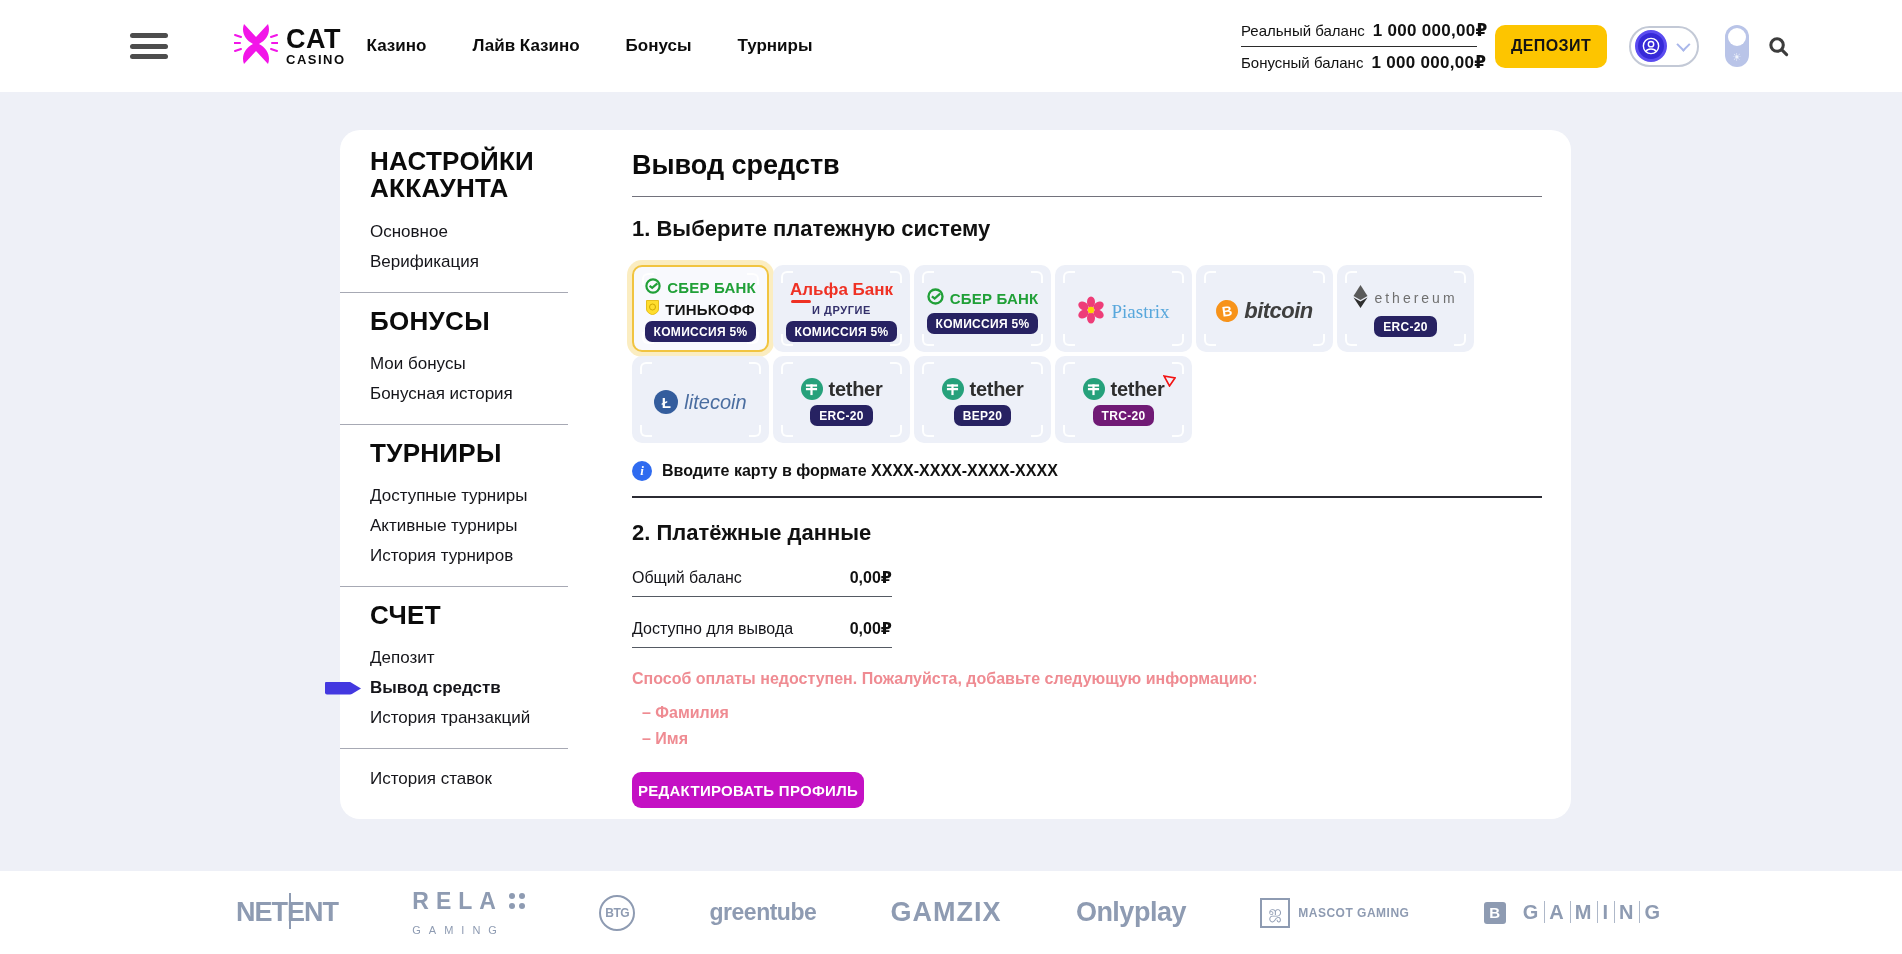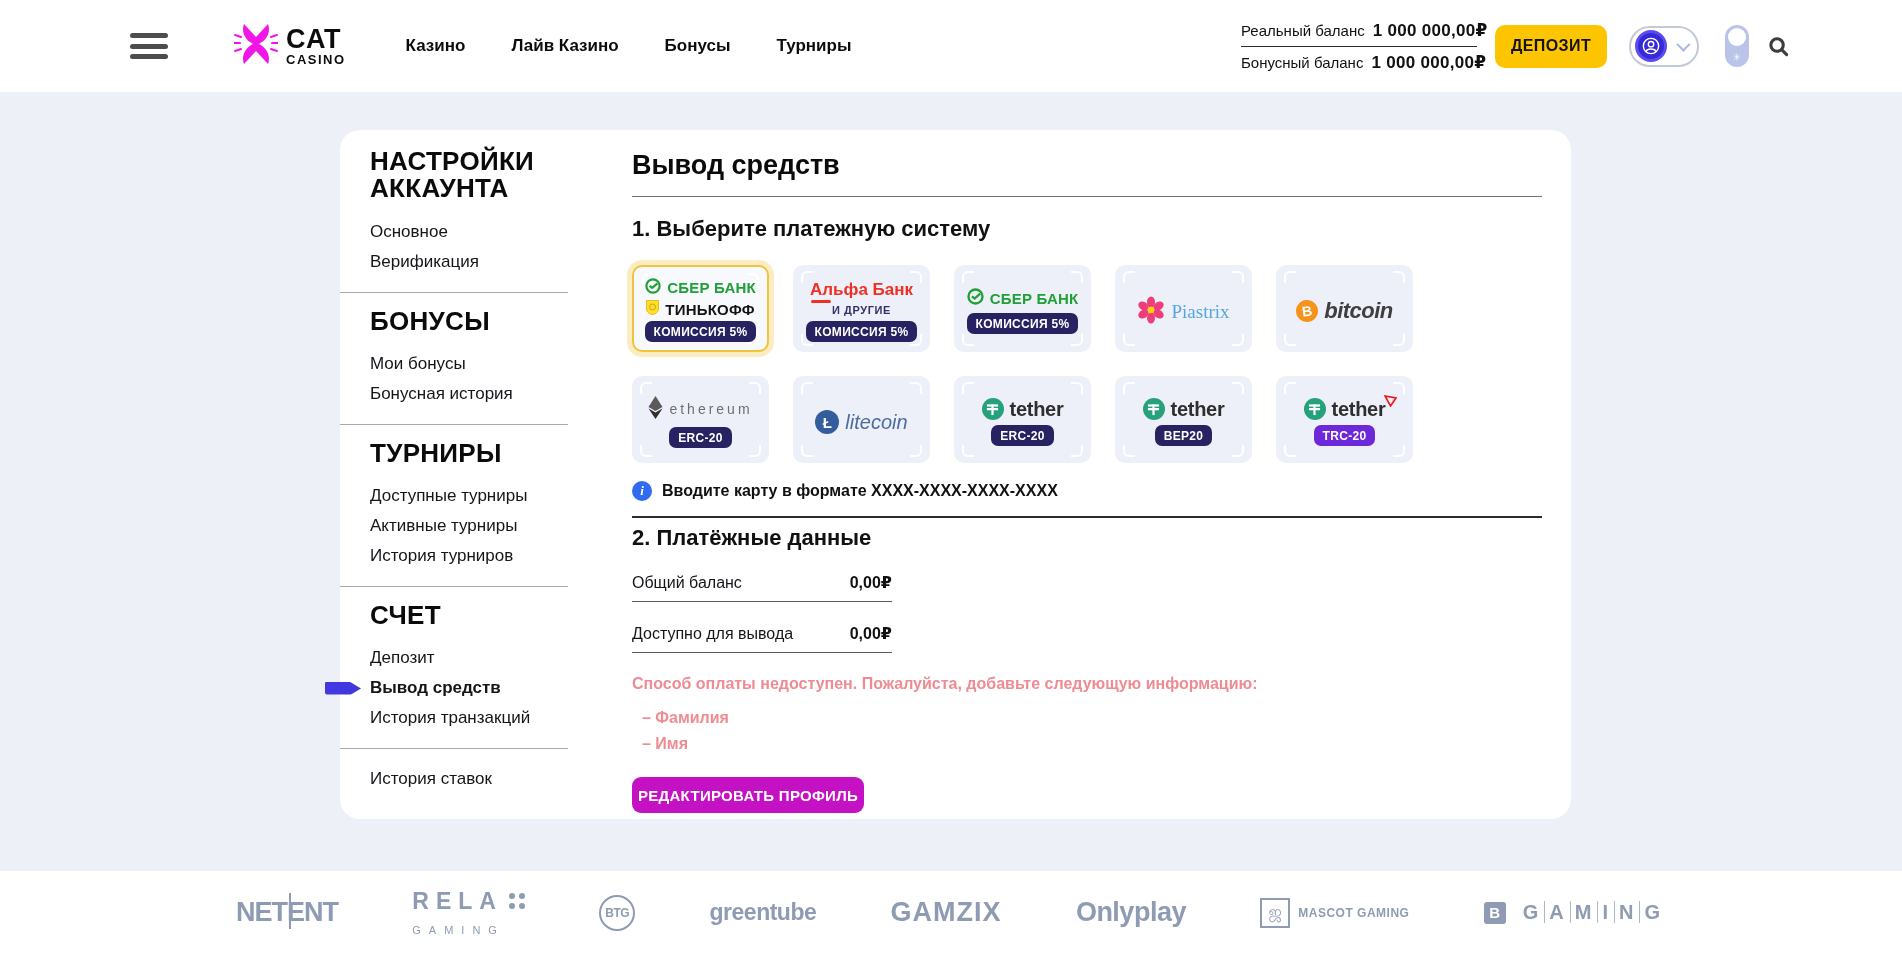--- a/index.html
+++ b/index.html
@@ -7,21 +7,21 @@
   body { background:#eef0f7; font-family:"Liberation Sans","DejaVu Sans",sans-serif; color:#111; position:relative; }
 
   
   .header { position:absolute; top:0; left:0; width:1902px; height:92px; background:#fff; display:flex; align-items:center; padding:0 112px 0 130px; }
   .burger { width:38px; height:26px; display:flex; flex-direction:column; justify-content:space-between; cursor:pointer; }
   .burger span { display:block; height:5px; border-radius:3px; background:#4d4d4d; }
   .logo { display:flex; align-items:center; gap:8px; margin-left:66px; cursor:pointer; }
   .logo-text { line-height:1; }
   .logo-text .l1 { font-size:27px; font-weight:900; letter-spacing:.5px; color:#0c0c0c; }
   .logo-text .l2 { font-size:13px; font-weight:800; letter-spacing:1.5px; color:#0c0c0c; }
-  .nav { display:flex; gap:46px; margin-left:60px; }
+  .nav { display:flex; gap:46px; margin-left:21px; }
   .nav-item { font-size:17px; font-weight:600; color:#0c0c0c; cursor:pointer; white-space:nowrap; }
   .bal { margin-left:auto; width:236px; }
   .bal-row { display:flex; justify-content:space-between; align-items:baseline; white-space:nowrap; gap:8px; }
   .bal-row .bl { font-size:15px; color:#111; }
   .bal-row .bv { font-size:17px; font-weight:800; letter-spacing:.3px; }
   .bal-sep { height:1px; background:#2b2b2b; margin:5px 0; }
   .btn-deposit { margin-left:18px; width:112px; height:43px; background:#fdc500; border:none; border-radius:10px; font-size:16px; font-weight:800; color:#141414; letter-spacing:.4px; cursor:pointer; font-family:inherit; }
   .avatar-pill { margin-left:22px; width:70px; height:41px; border:2px solid #c3c9d6; border-radius:21px; background:#fff; display:flex; align-items:center; padding:0 10px 0 4px; gap:10px; cursor:pointer; }
   .avatar-circle { width:32px; height:32px; border-radius:50%; background:#3629d8; border:3px solid #5b4cf0; display:flex; align-items:center; justify-content:center; }
   .chev { width:10px; height:10px; border-right:2.5px solid #a9b7ea; border-bottom:2.5px solid #a9b7ea; transform:rotate(45deg) translateY(-2px); }
@@ -39,50 +39,50 @@
   .side-item { font-size:17px; color:#15151a; line-height:30px; cursor:pointer; position:relative; white-space:nowrap; }
   .side-item.active { font-weight:800; }
   .active-arrow { position:absolute; left:-45px; top:50%; transform:translateY(-50%); width:36px; height:13px; background:#4338e0; clip-path:polygon(0 0,70% 0,100% 50%,70% 100%,0 100%); border-radius:2px; }
   .side-div { border:none; border-top:1px solid #a7a9b4; margin:15px 0 15px -30px; width:228px; }
 
   
   .content { flex:1; padding:20px 36px 0 0; }
   .page-title { font-size:27px; font-weight:800; color:#0b0b0b; }
   .div1 { height:1px; background:#72727c; margin-top:15px; }
   .step-label { font-size:22px; font-weight:700; margin-top:19px; }
-  .cards { margin-top:23px; display:flex; flex-wrap:wrap; gap:24px; width:910px; }
+  .cards { margin-top:23px; display:flex; flex-wrap:wrap; gap:4px; width:910px; }
   .card { width:137px; height:87px; background:#edf0f8; border-radius:10px; position:relative; display:flex; flex-direction:column; align-items:center; justify-content:center; gap:5px; cursor:pointer; }
   .card::before { content:""; position:absolute; top:6px; left:8px; width:10px; height:10px; border-top:2px solid rgba(255,255,255,.95); border-left:2px solid rgba(255,255,255,.95); border-top-left-radius:6px; }
   .card::after  { content:""; position:absolute; top:6px; right:8px; width:10px; height:10px; border-top:2px solid rgba(255,255,255,.95); border-right:2px solid rgba(255,255,255,.95); border-top-right-radius:6px; }
   .cmarks::before { content:""; position:absolute; bottom:6px; left:8px; width:10px; height:10px; border-bottom:2px solid rgba(255,255,255,.95); border-left:2px solid rgba(255,255,255,.95); border-bottom-left-radius:6px; }
   .cmarks::after  { content:""; position:absolute; bottom:6px; right:8px; width:10px; height:10px; border-bottom:2px solid rgba(255,255,255,.95); border-right:2px solid rgba(255,255,255,.95); border-bottom-right-radius:6px; }
   .card.selected { background:#f8f9fd; border:2px solid #f1c440; box-shadow:0 0 0 5px rgba(247,216,118,.45); gap:3px; }
   .brand { display:flex; align-items:center; gap:6px; line-height:1; }
   .t-sber { color:#21a038; font-weight:800; font-size:15px; letter-spacing:.2px; }
   .t-tink { color:#141414; font-weight:800; font-size:15px; letter-spacing:.2px; }
   .t-alfa { color:#ef3124; font-weight:800; font-size:17px; position:relative; }
   .t-alfa .alfa-bar { position:absolute; left:1px; bottom:-5px; width:20px; height:3px; background:#ef3124; border-radius:2px; }
   .t-idr { color:#33306b; font-weight:800; font-size:11px; letter-spacing:.6px; }
   .t-pia { color:#58a7dc; font-size:19px; font-family:"Liberation Serif","DejaVu Serif",serif; }
   .t-btc { color:#3f3f3f; font-size:22px; font-weight:800; font-style:italic; letter-spacing:-.5px; }
   .t-eth { color:#6f6f6f; font-size:14px; letter-spacing:3px; }
   .t-ltc { color:#4a6da0; font-size:20px; font-style:italic; }
   .t-tet { color:#2e2e2e; font-size:20px; font-weight:700; letter-spacing:-.3px; position:relative; }
   .tron-mark { position:absolute; top:-9px; right:-12px; }
   .badge { background:#272262; color:#fff; font-size:12px; font-weight:700; padding:5px 9px 4px; border-radius:7px; letter-spacing:.3px; line-height:1; }
-  .badge.red { background:#6d28d9; }
+  .badge.red { background:#701a75; }
   .coin { border-radius:50%; display:flex; align-items:center; justify-content:center; flex-shrink:0; }
   .coin.btc { width:22px; height:22px; background:#f7931a; color:#fff; font-weight:800; font-size:14px; transform:rotate(-8deg); }
   .coin.ltc { width:24px; height:24px; background:#345d9d; color:#fff; font-weight:700; font-size:15px; }
   .coin.tet { width:22px; height:22px; background:#26a17b; }
   .info-row { margin-top:18px; display:flex; align-items:center; gap:10px; }
   .info-ico { width:20px; height:20px; border-radius:50%; background:#2f6bf0; color:#fff; font-size:13px; font-weight:800; display:flex; align-items:center; justify-content:center; font-family:"Liberation Serif","DejaVu Serif",serif; font-style:italic; }
   .info-text { font-size:16px; font-weight:700; }
   .div2 { height:2px; background:#2b2b33; margin-top:15px; }
-  .step2 { margin-top:7px; }
+  .step2 { margin-top:22px; }
   .frow { width:260px; display:flex; justify-content:space-between; align-items:baseline; border-bottom:1px solid #555a63; padding-bottom:9px; margin-top:22px; }
   .frow .fl { font-size:16px; color:#15151a; }
   .frow .fv { font-size:16px; font-weight:700; }
   .warn { margin-top:22px; font-size:16px; font-weight:600; color:#ef8b92; }
   .warn-list { margin-top:12px; }
   .warn-item { font-size:16px; font-weight:600; color:#ef8b92; line-height:26px; padding-left:10px; }
   .warn-item::before { content:"– "; }
   .btn-edit { margin-top:20px; width:232px; height:36px; background:#c411c4; color:#fff; border:none; border-radius:9px; font-size:15px; font-weight:800; letter-spacing:.3px; cursor:pointer; font-family:inherit; }
 
   

